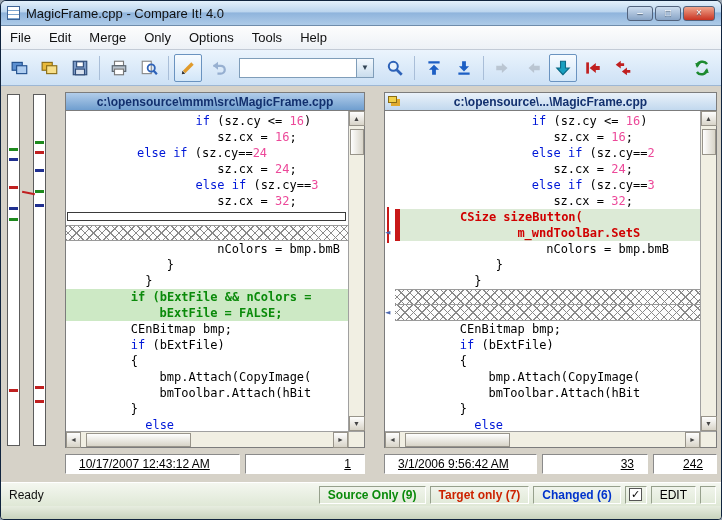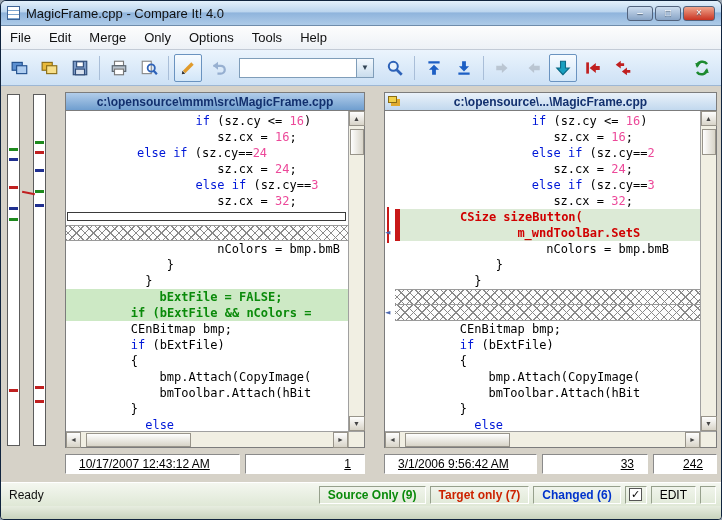--- a/index.html
+++ b/index.html
@@ -288,22 +288,22 @@
               <div class="row"><span class="ct" style="padding-left: 151.2px;"><span class="seg-p">sz.cx = </span><span class="seg-n">16</span><span class="seg-p">;</span></span></div>
               <div class="row"><span class="ct" style="padding-left: 71px;"><span class="seg-k">else</span><span class="seg-p"> </span><span class="seg-k">if</span><span class="seg-p"> (sz.cy==</span><span class="seg-n">24</span></span></div>
               <div class="row"><span class="ct" style="padding-left: 151.2px;"><span class="seg-p">sz.cx = </span><span class="seg-n">24</span><span class="seg-p">;</span></span></div>
               <div class="row"><span class="ct" style="padding-left: 129.6px;"><span class="seg-k">else</span><span class="seg-p"> </span><span class="seg-k">if</span><span class="seg-p"> (sz.cy==</span><span class="seg-n">3</span></span></div>
               <div class="row"><span class="ct" style="padding-left: 151.2px;"><span class="seg-p">sz.cx = </span><span class="seg-n">32</span><span class="seg-p">;</span></span></div>
               <div class="row"><div class="gap-box"></div></div>
               <div class="row hatch"></div>
               <div class="row"><span class="ct" style="padding-left: 151.2px;"><span class="seg-p">nColors = bmp.bmB</span></span></div>
               <div class="row"><span class="ct" style="padding-left: 100.8px;"><span class="seg-p">}</span></span></div>
               <div class="row"><span class="ct" style="padding-left: 79.2px;"><span class="seg-p">}</span></span></div>
+              <div class="row hl-green"><span class="ct" style="padding-left: 64.8px;"><span class="seg-g">if (bExtFile &amp;&amp; nColors =</span></span></div>
               <div class="row hl-green"><span class="ct" style="padding-left: 93.6px;"><span class="seg-g">bExtFile = FALSE;</span></span></div>
-              <div class="row hl-green"><span class="ct" style="padding-left: 64.8px;"><span class="seg-g">if (bExtFile &amp;&amp; nColors =</span></span></div>
               <div class="row"><span class="ct" style="padding-left: 64.8px;"><span class="seg-p">CEnBitmap bmp;</span></span></div>
               <div class="row"><span class="ct" style="padding-left: 64.8px;"><span class="seg-k">if</span><span class="seg-p"> (bExtFile)</span></span></div>
               <div class="row"><span class="ct" style="padding-left: 64.8px;"><span class="seg-p">{</span></span></div>
               <div class="row"><span class="ct" style="padding-left: 93.6px;"><span class="seg-p">bmp.Attach(CopyImage(</span></span></div>
               <div class="row"><span class="ct" style="padding-left: 93.6px;"><span class="seg-p">bmToolbar.Attach(hBit</span></span></div>
               <div class="row"><span class="ct" style="padding-left: 64.8px;"><span class="seg-p">}</span></span></div>
               <div class="row"><span class="ct" style="padding-left: 79.2px;"><span class="seg-k">else</span></span></div>
             </div>
           <div class="vscroll">
             <div class="sbtn">▲</div>

